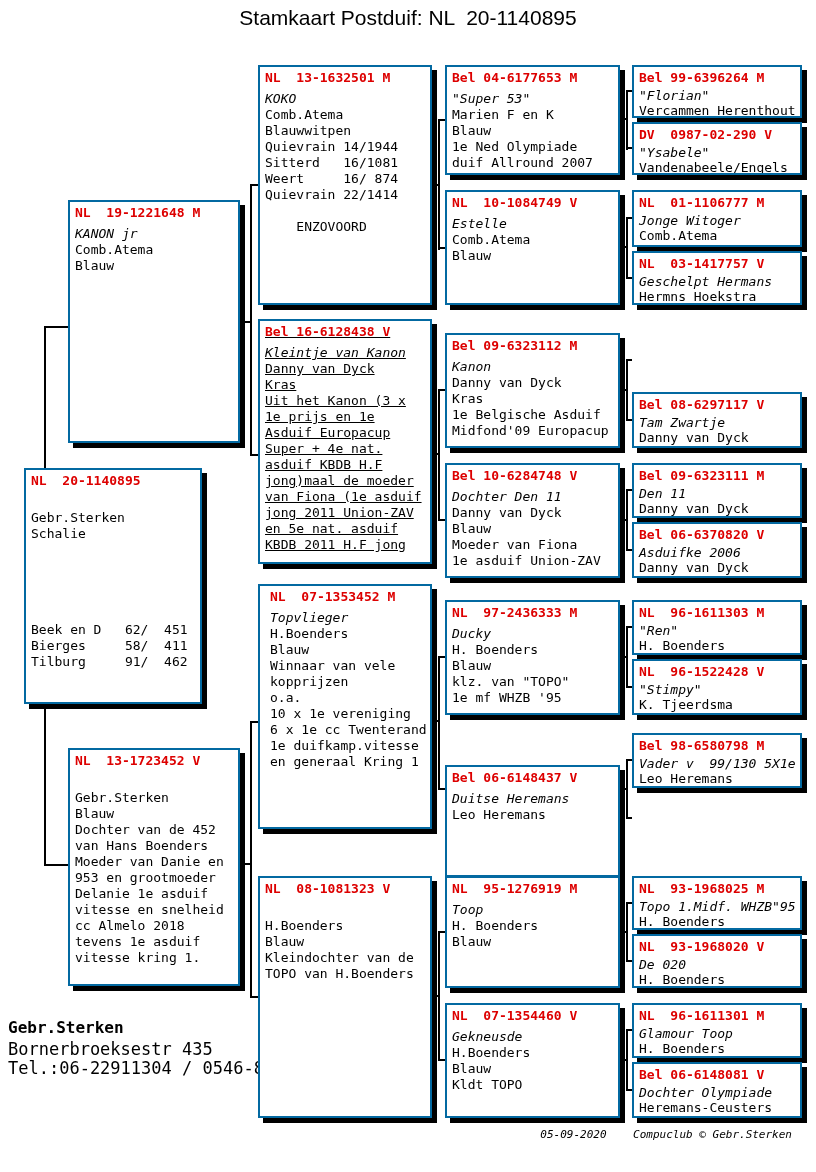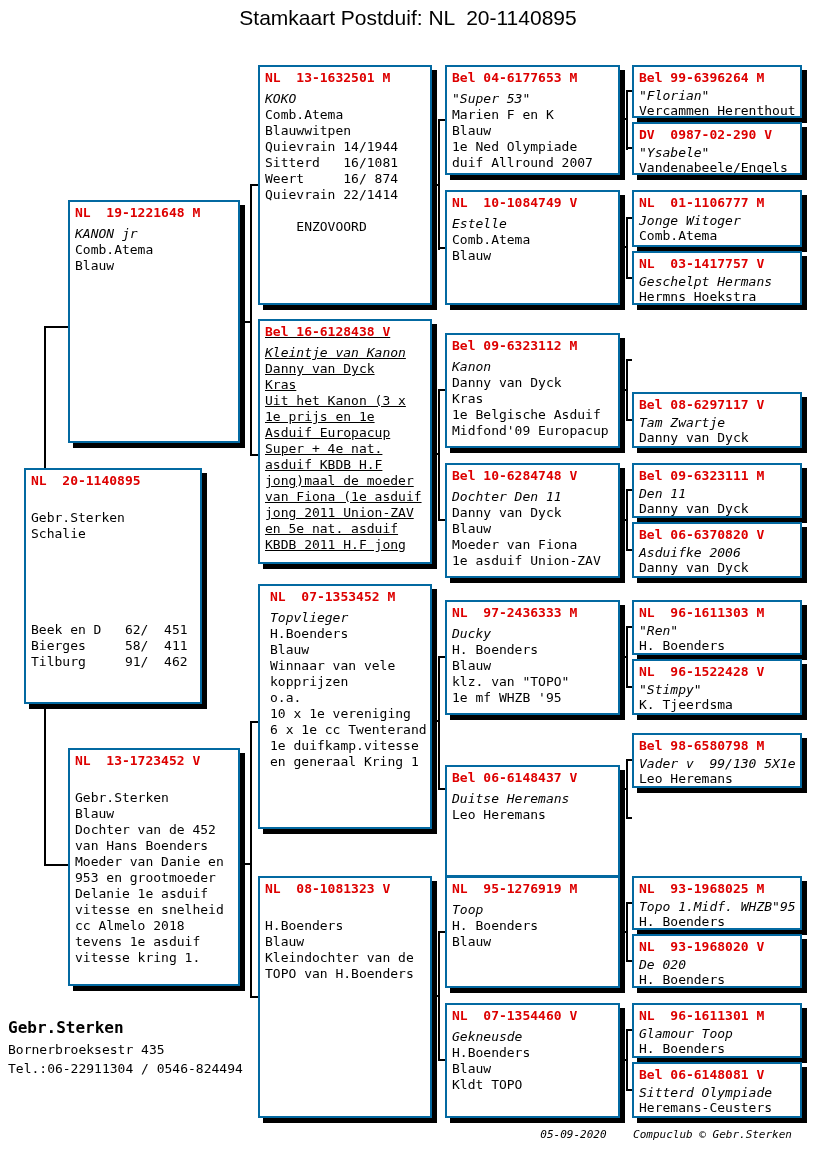--- a/index.html
+++ b/index.html
@@ -13,21 +13,21 @@
         color:var(--ring-red,#dd0000);white-space:pre;margin-bottom:5px;}
   .bline{font-family:"DejaVu Sans Mono",monospace;font-size:13px;line-height:16px;min-height:16px;
          white-space:pre;color:#000;}
   .it{font-style:italic;}
   .small .ring{margin-bottom:2px;}
   .small .bline{line-height:15px;min-height:15px;}
   .cline{position:absolute;background:#000;}
   .owner{position:absolute;left:8px;top:1016px;}
   .owner-name{font-family:"DejaVu Sans Mono",monospace;font-weight:bold;font-size:16px;
               line-height:24px;white-space:pre;}
-  .owner-line{font-family:"DejaVu Sans Mono",monospace;font-size:13px;line-height:19px;white-space:pre;}
+  .owner-line{font-family:"DejaVu Sans Mono",monospace;font-size:17px;line-height:19px;white-space:pre;}
   .footer{position:absolute;right:24px;top:1128px;font-family:"DejaVu Sans Mono",monospace;
           font-style:italic;font-size:11px;white-space:pre;}
 </style>
 </head>
 <body>
 
 <div id="canvas">
   <div class="title">Stamkaart Postduif: NL  20-1140895</div>
   <div class="owner">
     <div class="owner-name">Gebr.Sterken</div>
@@ -295,16 +295,16 @@
       <div class="bline it">De 020</div>
       <div class="bline">H. Boenders</div>
     </div>
     <div class="box small" style="left: 632px; top: 1003px; width: 170px; height: 55px;">
       <div class="ring">NL  96-1611301 M</div>
       <div class="bline it">Glamour Toop</div>
       <div class="bline">H. Boenders</div>
     </div>
     <div class="box small" style="left: 632px; top: 1062px; width: 170px; height: 56px;">
       <div class="ring">Bel 06-6148081 V</div>
-      <div class="bline it">Sitterd Olympiade</div>
+      <div class="bline it">Dochter Olympiade</div>
       <div class="bline">Heremans-Ceusters</div>
     </div>
   </div>
 
 </body></html>

